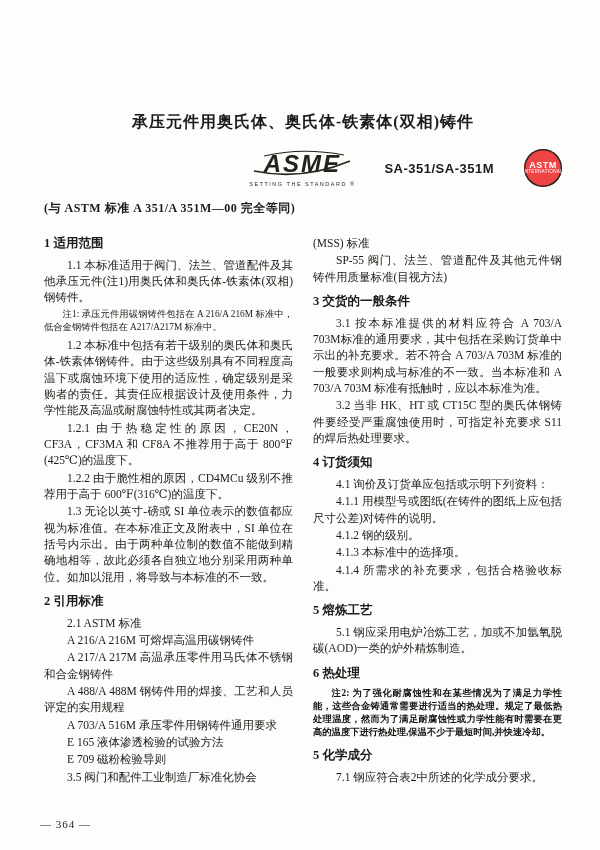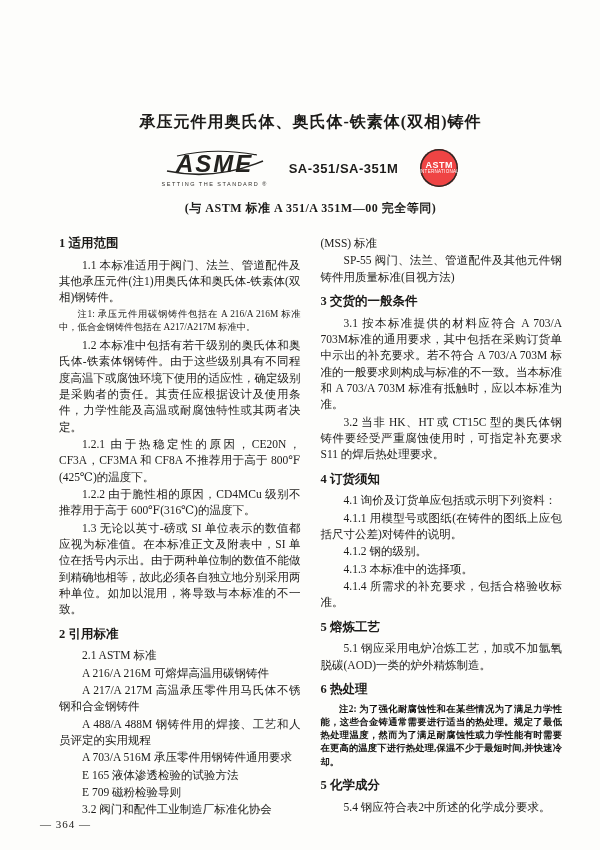--- a/index.html
+++ b/index.html
@@ -2,39 +2,39 @@
 <html><head>
 <meta charset="utf-8">
 <style>
   html,body{margin:0;padding:0;background:#e9e7e2;}
   .page{
     position:relative;
     width:600px;height:850px;
     margin:0 auto;
     background:#fdfdfb;
     box-sizing:border-box;
-    padding:112px 38px 0 59px;
+    padding:112px 38px 0 44px;
     overflow:hidden;
     font-family:"Liberation Serif","DejaVu Serif",serif;
     color:#1c1b19;
   }
   
   .doc-title{
     margin:0;
     text-align:center;
     font-size:16px;
     font-weight:bold;
     letter-spacing:1px;
   }
   .logo-row{
     margin-top:12px;
     display:flex;
     align-items:center;
-    justify-content:center;
-    gap:22px;
+    justify-content:flex-end;
+    gap:30px;
     height:46px;
   }
   .asme-logo{display:flex;flex-direction:column;align-items:center;width:104px;}
   .asme-mark{position:relative;width:104px;height:30px;display:flex;align-items:center;justify-content:center;}
   .asme-text{
     font-family:"Liberation Sans","DejaVu Sans",sans-serif;
     font-weight:bold;font-style:italic;
     font-size:24px;letter-spacing:2px;color:#23221f;
     position:relative;z-index:2;
   }
@@ -52,21 +52,21 @@
     background:#ef4444;color:#ffffff;
     display:flex;flex-direction:column;align-items:center;justify-content:center;
     font-family:"Liberation Sans","DejaVu Sans",sans-serif;
     text-align:center;line-height:1.1;
     box-shadow:0 0 0 1.5px #2b2a27 inset;
   }
   .astm-top{font-size:9px;font-weight:bold;letter-spacing:.5px;}
   .astm-bottom{font-size:4.5px;letter-spacing:.3px;}
   .equivalence{
     margin-top:9px;
-    text-align:center;
+    text-align:left;
     font-size:12px;font-weight:bold;letter-spacing:.5px;
   }
   
   .columns{
     margin-top:18px;
     display:flex;
     gap:20px;
   }
   .col{
     flex:1 1 0;
@@ -132,40 +132,40 @@
       <p class="clause">1.2.2  由于脆性相的原因，CD4MCu 级别不推荐用于高于 600℉(316℃)的温度下。</p>
       <p class="clause">1.3  无论以英寸-磅或 SI 单位表示的数值都应视为标准值。在本标准正文及附表中，SI 单位在括号内示出。由于两种单位制的数值不能做到精确地相等，故此必须各自独立地分别采用两种单位。如加以混用，将导致与本标准的不一致。</p>
       <div class="sec-heading">2  引用标准</div>
       <p class="clause">2.1  ASTM 标准</p>
       <p class="clause">A 216/A 216M  可熔焊高温用碳钢铸件</p>
       <p class="clause">A 217/A 217M  高温承压零件用马氏体不锈钢和合金钢铸件</p>
       <p class="clause">A 488/A 488M  钢铸件用的焊接、工艺和人员评定的实用规程</p>
       <p class="clause">A 703/A 516M  承压零件用钢铸件通用要求</p>
       <p class="clause">E 165  液体渗透检验的试验方法</p>
       <p class="clause">E 709  磁粉检验导则</p>
-      <p class="clause">3.2  阀门和配件工业制造厂标准化协会</p>
+      <p class="clause">3.5  阀门和配件工业制造厂标准化协会</p>
     </div>
 
     <div class="col">
       <p class="clause no-indent">(MSS) 标准</p>
       <p class="clause">SP-55  阀门、法兰、管道配件及其他元件钢铸件用质量标准(目视方法)</p>
       <div class="sec-heading">3  交货的一般条件</div>
       <p class="clause">3.1  按本标准提供的材料应符合 A 703/A 703M标准的通用要求，其中包括在采购订货单中示出的补充要求。若不符合 A 703/A 703M 标准的一般要求则构成与标准的不一致。当本标准和 A 703/A 703M 标准有抵触时，应以本标准为准。</p>
       <p class="clause">3.2  当非 HK、HT 或 CT15C 型的奥氏体钢铸件要经受严重腐蚀使用时，可指定补充要求 S11 的焊后热处理要求。</p>
       <div class="sec-heading">4  订货须知</div>
       <p class="clause">4.1  询价及订货单应包括或示明下列资料：</p>
       <p class="clause">4.1.1  用模型号或图纸(在铸件的图纸上应包括尺寸公差)对铸件的说明。</p>
       <p class="clause">4.1.2  钢的级别。</p>
       <p class="clause">4.1.3  本标准中的选择项。</p>
       <p class="clause">4.1.4  所需求的补充要求，包括合格验收标准。</p>
       <div class="sec-heading">5  熔炼工艺</div>
       <p class="clause">5.1  钢应采用电炉冶炼工艺，加或不加氩氧脱碳(AOD)一类的炉外精炼制造。</p>
       <div class="sec-heading">6  热处理</div>
       <p class="note strong">注2: 为了强化耐腐蚀性和在某些情况为了满足力学性能，这些合金铸通常需要进行适当的热处理。规定了最低热处理温度，然而为了满足耐腐蚀性或力学性能有时需要在更高的温度下进行热处理,保温不少于最短时间,并快速冷却。</p>
       <div class="sec-heading">5  化学成分</div>
-      <p class="clause">5.4  钢应符合表2中所述的化学成分要求。</p>
+      <p class="clause">7.1  钢应符合表2中所述的化学成分要求。</p>
     </div>
 
   </div>
 
   <span class="page-number">— 364 —</span>
 
 </div>
 
 </body></html>

